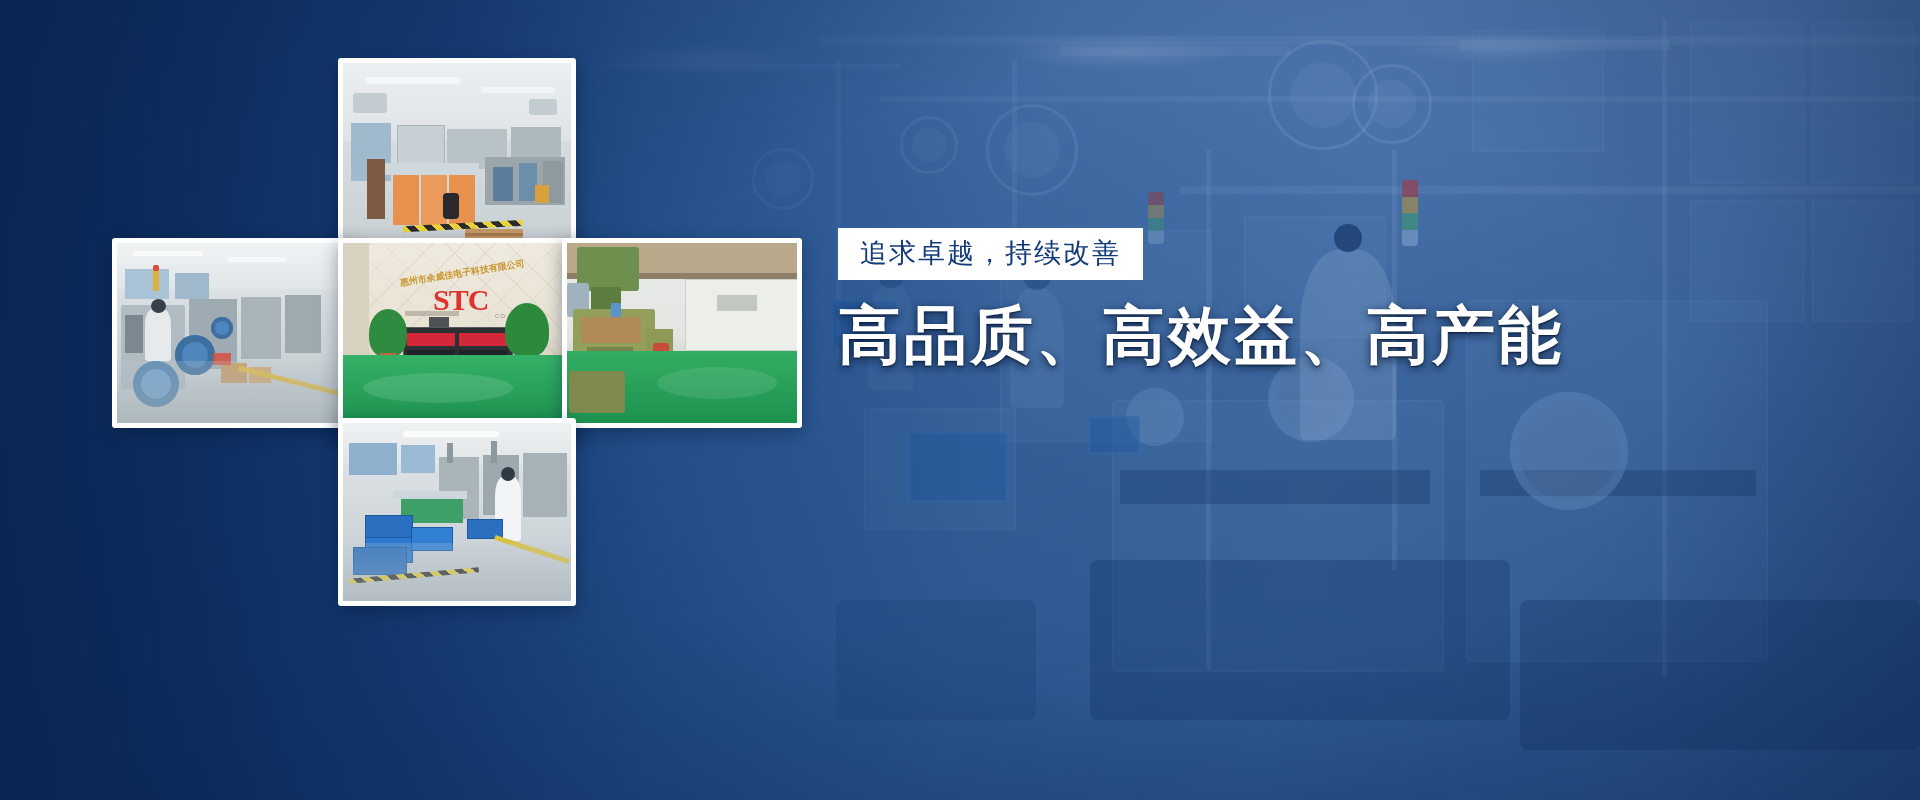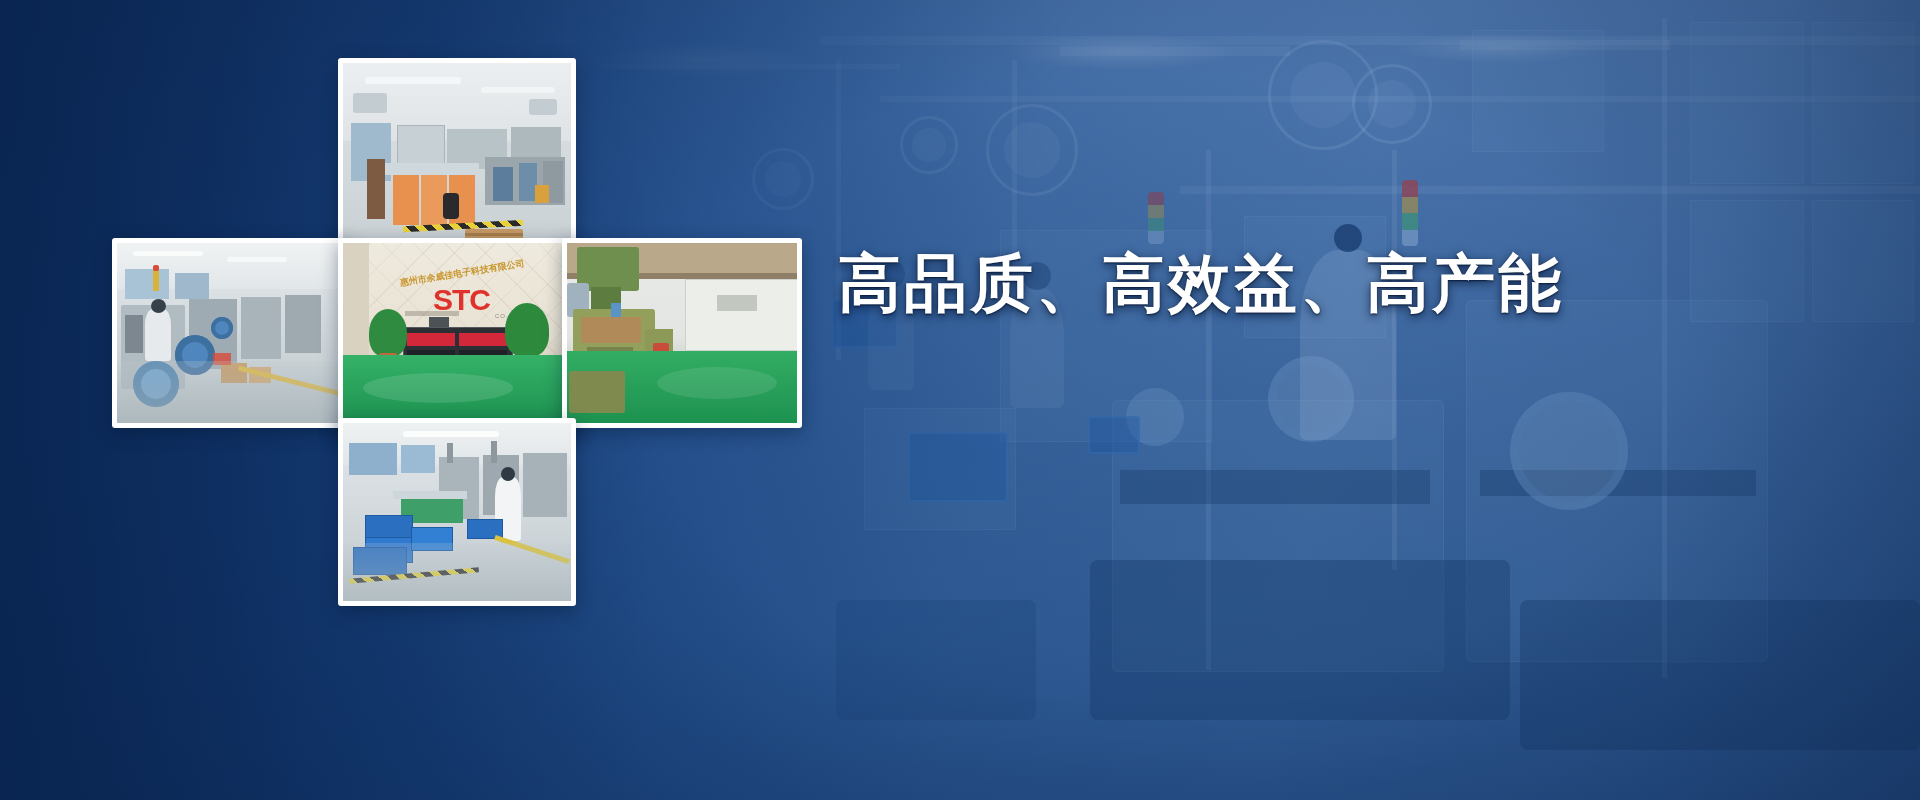--- a/index.html
+++ b/index.html
@@ -270,21 +270,21 @@
       <div class="ph-obj" style="left:0;top:0;width:26px;height:112px;background:#d9d2c0"></div>
 
       <div class="ph-obj" style="left:26px;top:0;right:0;width:202px;height:112px;
            background:repeating-linear-gradient(45deg,rgba(180,172,152,.20) 0 1px,transparent 1px 22px),
                       repeating-linear-gradient(-45deg,rgba(180,172,152,.20) 0 1px,transparent 1px 22px);"></div>
 
       <div class="ph-obj" style="left:56px;top:22px;width:150px;height:12px;color:#c9962c;font-size:9px;font-weight:bold;
            white-space:nowrap;transform:rotate(-9deg);overflow:hidden;">惠州市余威佳电子科技有限公司</div>
 
       <div class="ph-obj" style="left:90px;top:42px;color:#e0322c;font-size:30px;font-weight:bold;letter-spacing:-1px;line-height:1;
-           font-family:Liberation Sans, sans-serif;">STC</div>
+           font-family:Liberation Serif, serif;">STC</div>
       <div class="ph-obj" style="left:152px;top:70px;color:#8e8a7c;font-size:6px;letter-spacing:1px;white-space:nowrap">CO.,LTD</div>
       <div class="ph-obj" style="left:62px;top:68px;width:54px;height:5px;background:rgba(140,134,120,.45)"></div>
 
       <div class="ph-obj" style="left:60px;top:84px;width:108px;height:44px;background:#2c2f33;border:1px solid #565a5f"></div>
       <div class="ph-obj" style="left:64px;top:90px;width:48px;height:13px;background:#d3283a"></div>
       <div class="ph-obj" style="left:116px;top:90px;width:48px;height:13px;background:#d3283a"></div>
       <div class="ph-obj" style="left:64px;top:107px;width:48px;height:16px;background:#1f2226"></div>
       <div class="ph-obj" style="left:116px;top:107px;width:48px;height:16px;background:#1f2226"></div>
       <div class="ph-obj" style="left:86px;top:74px;width:20px;height:10px;background:#4d5257"></div>
 
@@ -345,18 +345,19 @@
       <div class="ph-obj" style="left:68px;top:104px;width:40px;height:22px;background:#3180d4;border:1px solid #1d5aa2"></div>
       <div class="ph-obj" style="left:124px;top:96px;width:34px;height:18px;background:#2a6fc0;border:1px solid #1d5aa2"></div>
 
       <div class="ph-obj" style="left:6px;top:150px;width:130px;height:5px;background:repeating-linear-gradient(45deg,#e8d33a 0 6px,#2b2b2b 6px 12px);transform:rotate(-5deg)"></div>
       <div class="ph-obj" style="left:150px;top:124px;width:78px;height:5px;background:#d9c23f;transform:rotate(18deg)"></div>
       <div class="ph-floor" style="height:58px;background:linear-gradient(180deg,rgba(196,205,210,.2),rgba(168,180,186,.55))"></div>
     </div>
   </div>
 
   <div class="copy">
+    <div class="eyebrow">追求卓越，持续改善</div>
 
     <div class="headline">高品质、高效益、高产能</div>
 
   </div>
 
 </div>
 
 </body></html>

